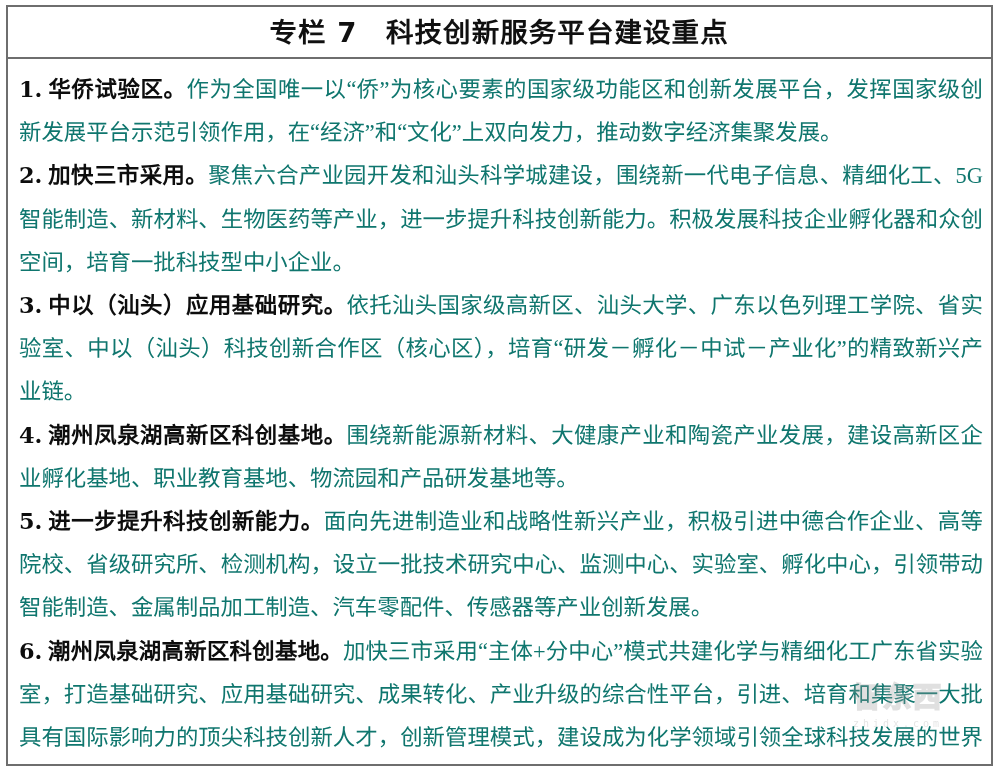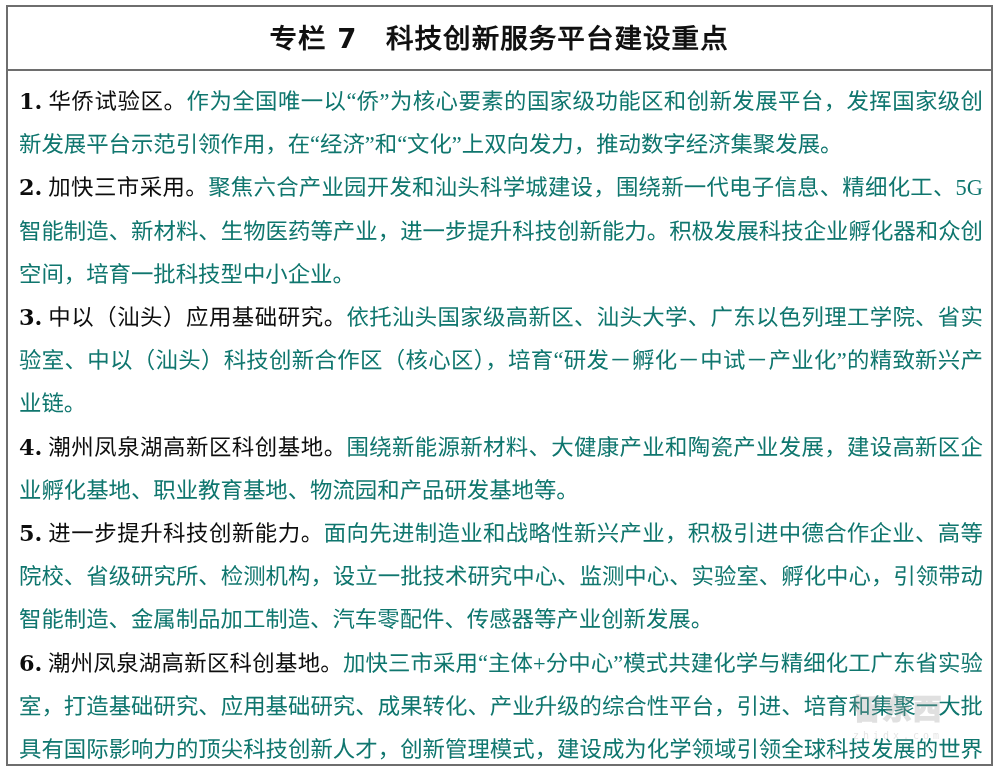--- a/index.html
+++ b/index.html
@@ -33,21 +33,21 @@
     height: 761px;
     box-sizing: border-box;
     border: 2px solid #6e6e6e;
     border-right-width: 2px;
     background: #ffffff;
   }
 
   
   #title-row {
     position: relative;
-    height: 64px;
+    height: 52px;
     border-bottom: 2px solid #6e6e6e;
     box-sizing: border-box;
     display: flex;
     align-items: center;
     justify-content: center;
     background: #ffffff;
   }
 
   #title-text {
     font-family: "DejaVu Sans", "Liberation Sans", sans-serif;
@@ -75,21 +75,21 @@
     color: #4a4a4a;
     text-align: justify;
     text-justify: inter-ideograph;
     letter-spacing: 0px;
     margin: 0;
     word-break: break-all;
   }
 
   .item .lead {
     font-family: "DejaVu Sans", "Liberation Sans", sans-serif;
-    font-weight: normal;
+    font-weight: bold;
     color: #0d0d0d;
     letter-spacing: 0.2px;
     margin-top: 32px;
   }
 
   .item .num {
     font-family: "DejaVu Serif", "Liberation Serif", serif;
     font-weight: bold;
     color: #0d0d0d;
   }

